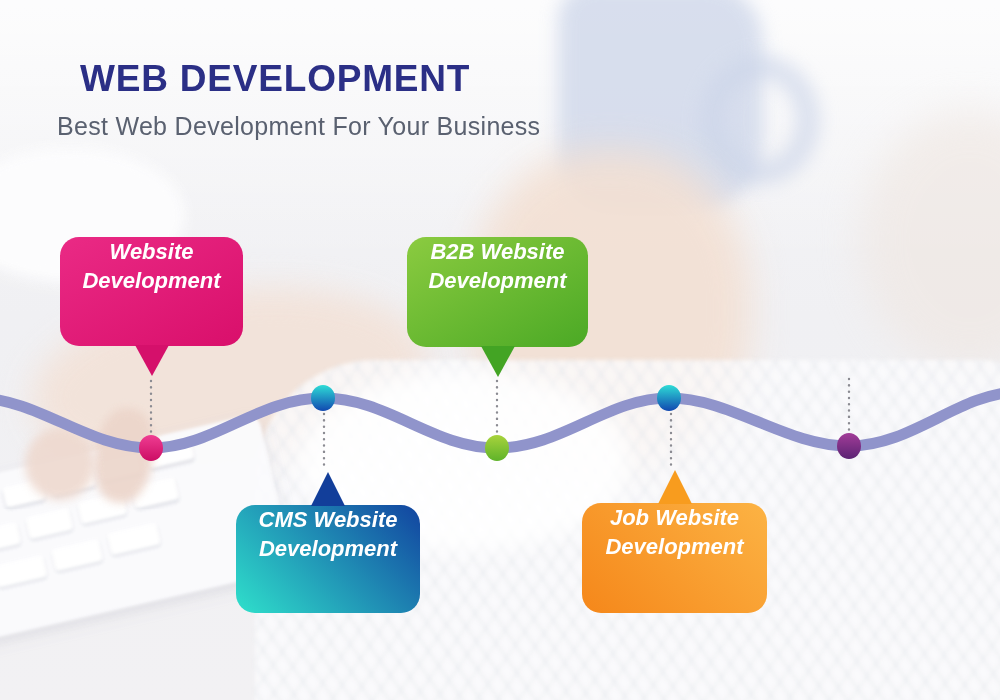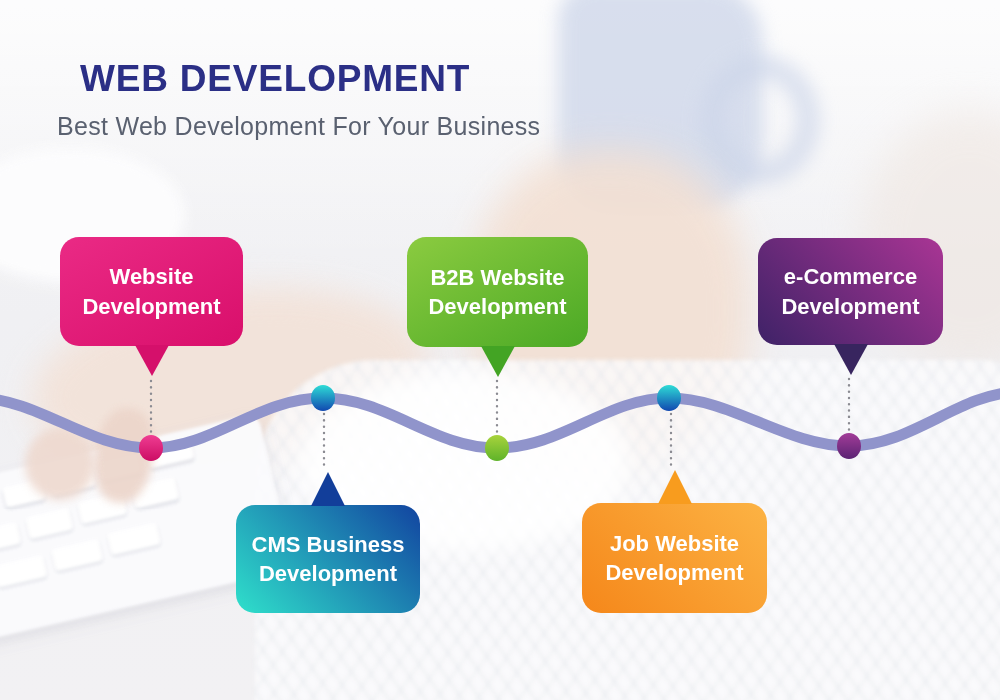--- a/index.html
+++ b/index.html
@@ -42,22 +42,22 @@
   .bg-sweater-hump{left:300px;top:372px;width:330px;height:180px;border-radius:50%;
     background:rgba(255,255,255,.85);filter:blur(10px);}
   
   .title{position:absolute;left:56px;top:58px;font-size:37px;font-weight:800;
     letter-spacing:.8px;margin-left:24px;}
   .subtitle{position:absolute;left:57px;top:112px;font-size:25px;font-weight:400;
     letter-spacing:.3px;}
   
   svg.timeline{position:absolute;left:0;top:0;width:1000px;height:700px;}
   
-  .bubble{position:absolute;border-radius:19px;display:flex;align-items:center;justify-content:center;
-    color:#ffffff;font-weight:700;font-size:22px;line-height:1.33;text-align:center;}
+  .bubble{position:absolute;border-radius:19px;display:flex;align-items:flex-start;justify-content:center;
+    color:#ffffff;font-weight:700;font-size:22px;line-height:1.33;text-align:center;font-style:italic;}
   .bubble .bubble-label{display:block;padding:0 10px;}
   .pointer{position:absolute;left:50%;width:0;height:0;}
   .pointer-down{bottom:-30px;transform:translateX(-50%);
     border-left:17px solid transparent;border-right:17px solid transparent;
     border-top:31px solid transparent;}
   .pointer-up{top:-33px;transform:translateX(-50%);
     border-left:17px solid transparent;border-right:17px solid transparent;
     border-bottom:34px solid transparent;}
   .b-website{left:60px;top:237px;width:183px;height:109px;}
   .b-cms{left:236px;top:505px;width:184px;height:108px;}
@@ -133,29 +133,25 @@
     <ellipse cx="497" cy="448" rx="12" ry="13" fill="url(#gdot2)"></ellipse>
     <ellipse cx="669" cy="398" rx="12" ry="13" fill="url(#gdot3)"></ellipse>
     <ellipse cx="849" cy="446" rx="12" ry="13" fill="url(#gdot4)"></ellipse>
   </svg>
 
   <div class="bubble b-website" style="background: linear-gradient(150deg, rgb(234, 42, 133), rgb(217, 15, 107));">
     <span class="bubble-label">Website Development</span>
     <span class="pointer pointer-down" style="border-top-color: rgb(213, 16, 107);"></span>
   </div>
   <div class="bubble b-cms" style="background: linear-gradient(45deg, rgb(47, 224, 203), rgb(18, 68, 160));">
-    <span class="bubble-label">CMS Business Development</span>
+    <span class="bubble-label">CMS Website Development</span>
     <span class="pointer pointer-up" style="border-bottom-color: rgb(18, 62, 154);"></span>
   </div>
   <div class="bubble b-b2b" style="background: linear-gradient(150deg, rgb(139, 203, 64), rgb(75, 169, 37));">
     <span class="bubble-label">B2B Website Development</span>
     <span class="pointer pointer-down" style="border-top-color: rgb(67, 164, 36);"></span>
   </div>
   <div class="bubble b-job" style="background: linear-gradient(225deg, rgb(252, 179, 68), rgb(245, 135, 26));">
     <span class="bubble-label">Job Website Development</span>
     <span class="pointer pointer-up" style="border-bottom-color: rgb(248, 156, 30);"></span>
   </div>
-  <div class="bubble b-ecom" style="background: linear-gradient(225deg, rgb(169, 53, 148), rgb(62, 34, 103));">
-    <span class="bubble-label">e-Commerce Development</span>
-    <span class="pointer pointer-down" style="border-top-color: rgb(56, 37, 95);"></span>
-  </div>
 
 </div>
 
 </body></html>

